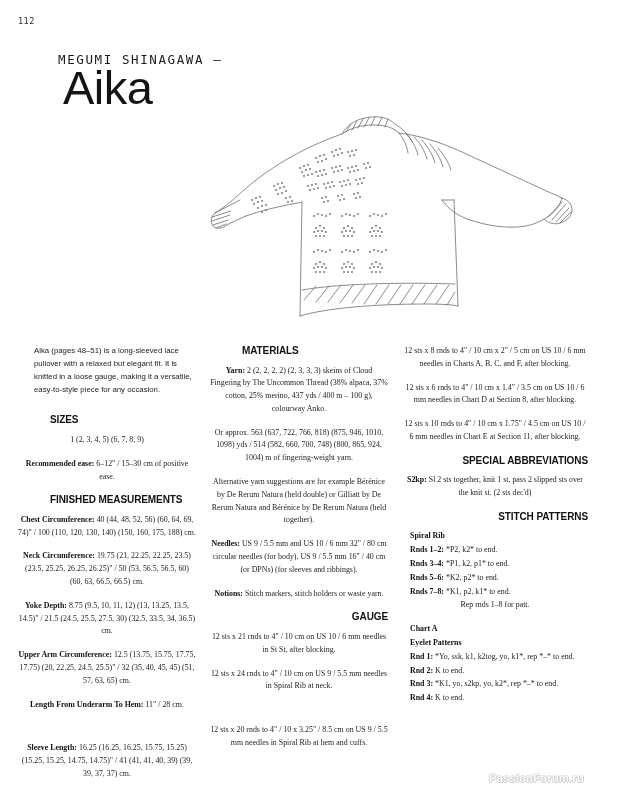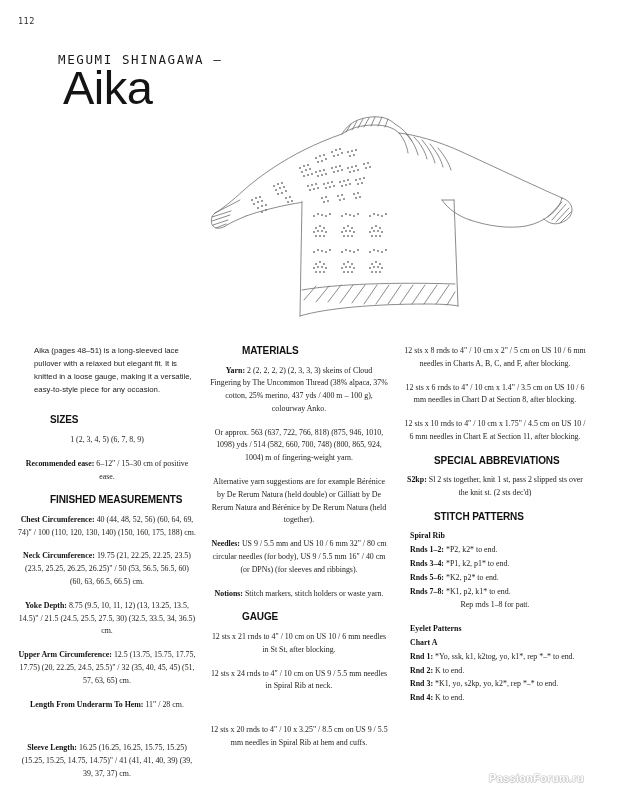--- a/index.html
+++ b/index.html
@@ -85,21 +85,21 @@
   h2.sec {
     font-family: "Liberation Sans", sans-serif;
     font-size: 10px;
     font-weight: bold;
     letter-spacing: -0.1px;
     margin: 0 0 7px 0;
     color: #111;
     line-height: 1.25;
     padding-left: 32px;
   }
-  h2.sec.gap { margin-top: 3px; }
+  h2.sec.gap { margin-top: 3px; text-align: right; }
 
   p.para {
     margin: 0 0 11px 0;
     text-align: center;
   }
   p.para:last-child { margin-bottom: 0; margin-top: 31px; }
 
   p.tight { margin: 0 0 1px 8px; }
 
   .lead {
@@ -524,22 +524,22 @@
     <p class="tight">
       <b class="sub">Rnds 5–6:</b>
       <span>*K2, p2* to end.</span>
     </p>
     <p class="tight">
       <b class="sub">Rnds 7–8:</b>
       <span>*K1, p2, k1* to end.</span>
     </p>
     <p class="para">Rep rnds 1–8 for patt.</p>
 
+    <p class="tight"><b class="sub">Chart A</b></p>
     <p class="tight"><b class="sub">Eyelet Patterns</b></p>
-    <p class="tight"><b class="sub">Chart A</b></p>
     <p class="tight">
       <b class="sub">Rnd 1:</b>
       <span>*Yo, ssk, k1, k2tog, yo, k1*, rep *–* to end.</span>
     </p>
     <p class="tight">
       <b class="sub">Rnd 2:</b>
       <span>K to end.</span>
     </p>
     <p class="tight">
       <b class="sub">Rnd 3:</b>

